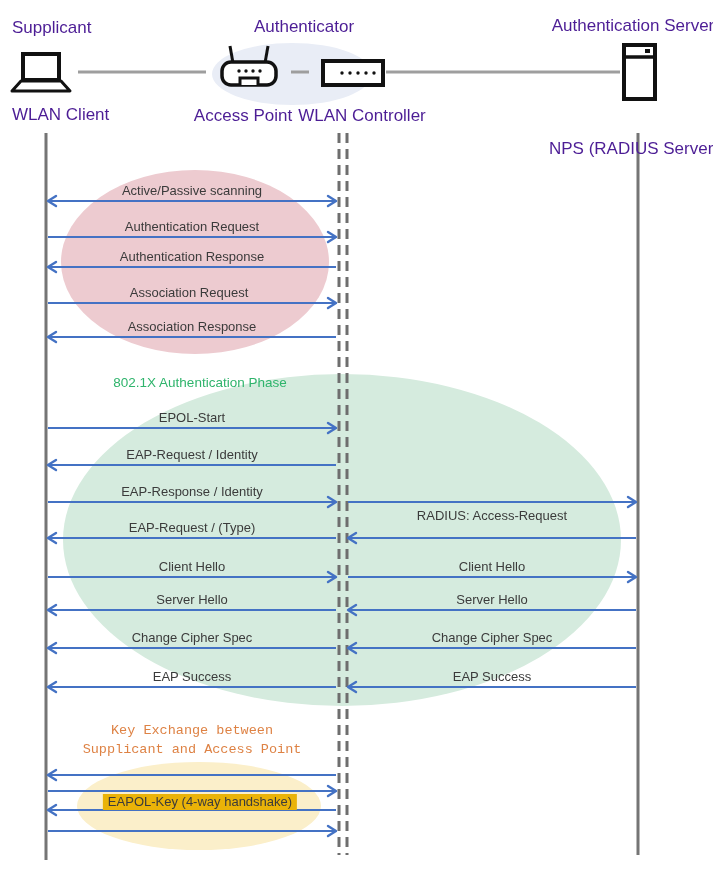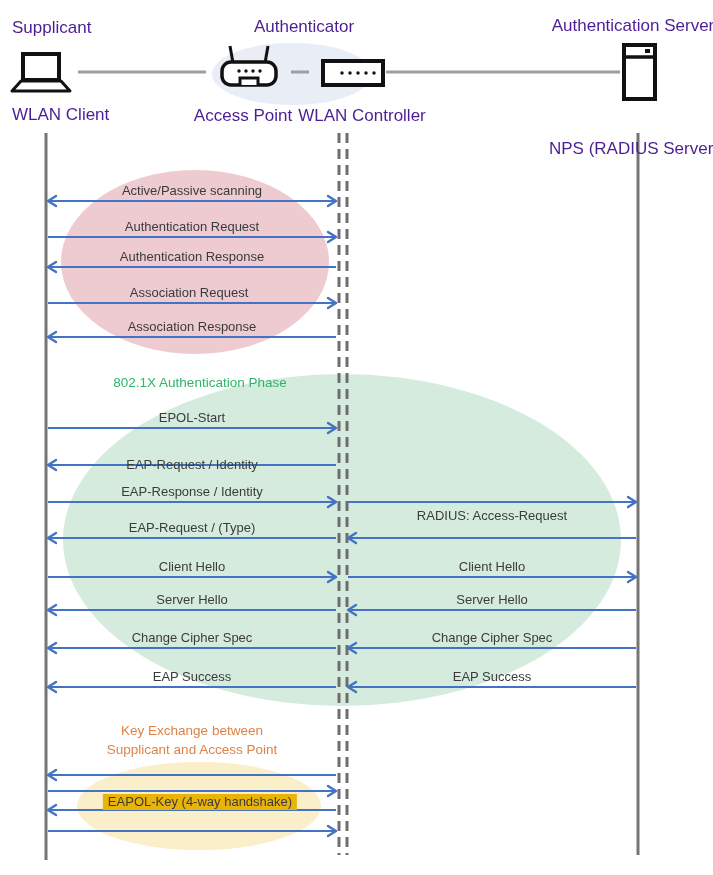--- a/index.html
+++ b/index.html
@@ -7,21 +7,21 @@
     position:relative;width:713px;height:875px;background:#ffffff;overflow:hidden;
     font-family:"Liberation Sans", sans-serif;color:#3b3b3b;
   }
   .stage svg{position:absolute;left:0;top:0;}
   .lbl{position:absolute;font-size:13px;line-height:16px;white-space:nowrap;color:#3b3b3b;}
   .ctr{transform:translateX(-50%);}
   .actor{font-size:17px;color:#4c1d95;}
   .ptitle{position:absolute;font-size:13.5px;line-height:17px;white-space:nowrap;transform:translateX(-50%);}
   .p1t{color:#be3e46;}
   .p2t{color:#2fb46c;}
-  .p3t{color:#de8244;text-align:center;}
+  .p3t{color:#de8244;text-align:center;font-family:Liberation Mono, monospace;}
   .whitebg{background:#eab308;padding:0 5px;}
 </style>
 </head>
 <body>
 
 <div class="stage">
 
   <svg width="713" height="875" viewBox="0 0 713 875">
     <defs>
       <marker id="ah" markerUnits="userSpaceOnUse" markerWidth="16" markerHeight="16" refX="11" refY="8" orient="auto">
@@ -123,21 +123,21 @@
   <div class="ptitle p2t" style="left:200px;top:374px;">802.1X Authentication Phase</div>
   <div class="ptitle p3t" style="left:192px;top:722px;">Key Exchange between</div>
   <div class="ptitle p3t" style="left:192px;top:741px;">Supplicant and Access Point</div>
 
   <div class="lbl ctr" style="left:192px;top:183px;">Active/Passive scanning</div>
   <div class="lbl ctr" style="left:192px;top:219px;">Authentication Request</div>
   <div class="lbl ctr" style="left:192px;top:249px;">Authentication Response</div>
   <div class="lbl ctr" style="left:189px;top:285px;">Association Request</div>
   <div class="lbl ctr" style="left:192px;top:319px;">Association Response</div>
   <div class="lbl ctr" style="left:192px;top:410px;">EPOL-Start</div>
-  <div class="lbl ctr" style="left:192px;top:457px;">EAP-Request / Identity</div>
+  <div class="lbl ctr" style="left:192px;top:447px;">EAP-Request / Identity</div>
   <div class="lbl ctr" style="left:192px;top:484px;">EAP-Response / Identity</div>
   <div class="lbl ctr" style="left:192px;top:520px;">EAP-Request / (Type)</div>
   <div class="lbl ctr" style="left:192px;top:559px;">Client Hello</div>
   <div class="lbl ctr" style="left:192px;top:592px;">Server Hello</div>
   <div class="lbl ctr" style="left:192px;top:630px;">Change Cipher Spec</div>
   <div class="lbl ctr" style="left:192px;top:669px;">EAP Success</div>
   <div class="lbl ctr whitebg" style="left:200px;top:794px;">EAPOL-Key (4-way handshake)</div>
 
   <div class="lbl ctr" style="left:492px;top:484px;margin-top:24px;">RADIUS: Access-Request</div>
   <div class="lbl ctr" style="left:492px;top:559px;">Client Hello</div>

